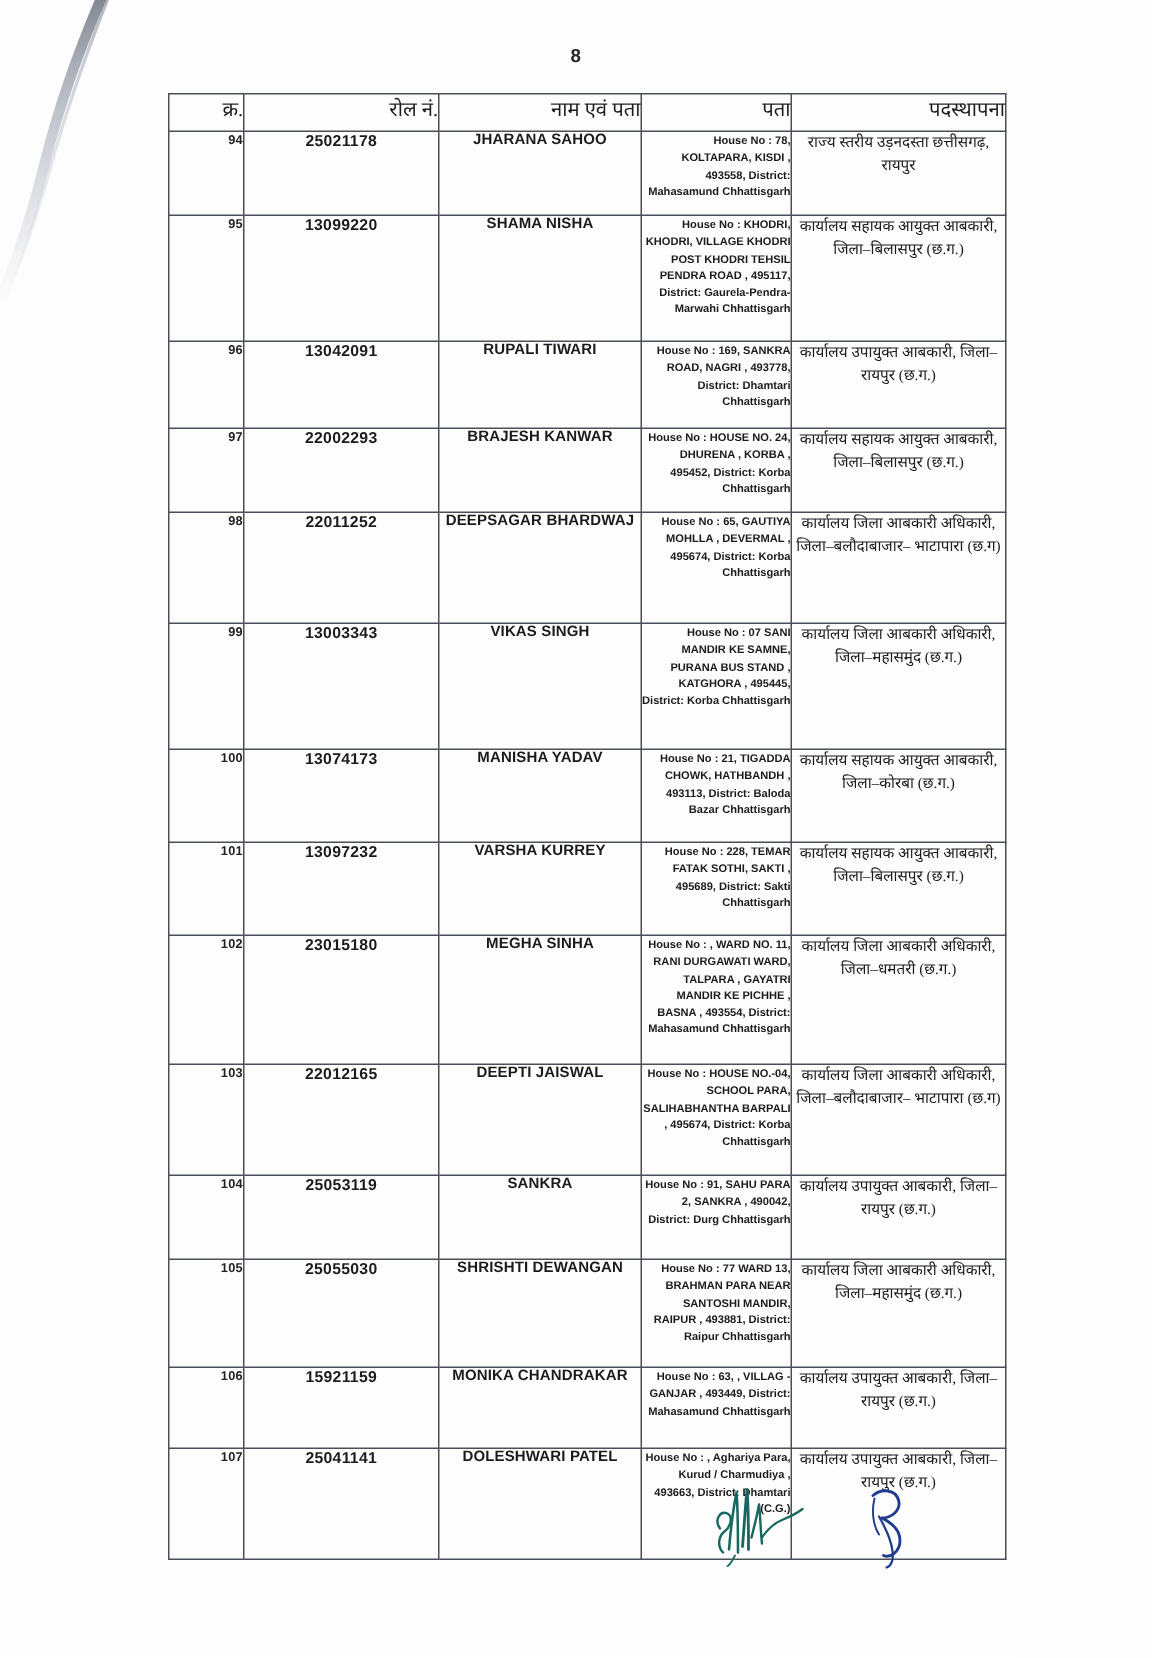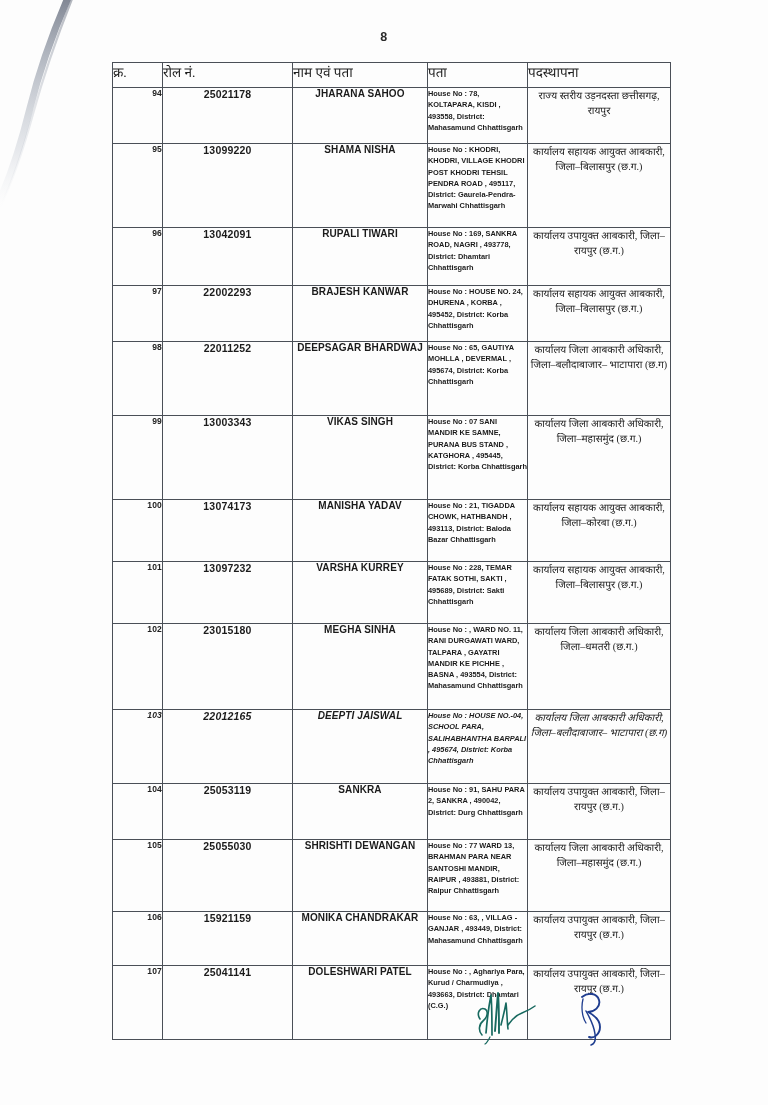--- a/index.html
+++ b/index.html
@@ -67,21 +67,21 @@
   
   col.c-sn   { width: 50px; }
   col.c-roll { width: 130px; }
   col.c-name { width: 135px; }
   col.c-addr { width: 100px; }
   col.c-post { width: 143px; }
 
   
   thead th {
     height: 24px;
-    text-align: left;
+    text-align: right;
     vertical-align: middle;
     font-size: 13.5px;
     font-weight: normal;
     font-family: "Liberation Serif", "DejaVu Serif", serif;
     color: #1d1d1d;
     padding: 1px 2px 3px 2px;
   }
 
   
   .cell-sn {
@@ -102,21 +102,21 @@
   }
   .cell-name {
     text-align: center;
     font-size: 10px;
     font-weight: bold;
     color: #1b1b1b;
     padding: 7px 3px 2px 3px;
     letter-spacing: 0.1px;
   }
   .cell-addr {
-    text-align: left;
+    text-align: right;
     font-size: 7.4px;
     font-weight: bold;
     color: #1b1b1b;
     line-height: 1.52;
     padding: 5px 3px 4px 3px;
   }
   .cell-post {
     text-align: center;
     font-size: 10.2px;
     color: #1b1b1b;
@@ -238,21 +238,21 @@
             <td class="cell-addr">House No : 228, TEMAR FATAK SOTHI, SAKTI , 495689, District: Sakti Chhattisgarh</td>
             <td class="cell-post">कार्यालय सहायक आयुक्त आबकारी, जिला–बिलासपुर (छ.ग.)</td>
           </tr>
           <tr class="r" style="height: 86px;">
             <td class="cell-sn">102</td>
             <td class="cell-roll">23015180</td>
             <td class="cell-name">MEGHA SINHA</td>
             <td class="cell-addr">House No : , WARD NO. 11, RANI DURGAWATI WARD, TALPARA , GAYATRI MANDIR KE PICHHE , BASNA , 493554, District: Mahasamund Chhattisgarh</td>
             <td class="cell-post">कार्यालय जिला आबकारी अधिकारी, जिला–धमतरी (छ.ग.)</td>
           </tr>
-          <tr class="r" style="height: 74px; font-style: italic;">
+          <tr class="r" style="height: 74px;">
             <td class="cell-sn">103</td>
             <td class="cell-roll">22012165</td>
             <td class="cell-name">DEEPTI JAISWAL</td>
             <td class="cell-addr">House No : HOUSE NO.-04, SCHOOL PARA, SALIHABHANTHA BARPALI , 495674, District: Korba Chhattisgarh</td>
             <td class="cell-post">कार्यालय जिला आबकारी अधिकारी, जिला–बलौदाबाजार– भाटापारा (छ.ग)</td>
           </tr>
           <tr class="r" style="height: 56px; padding-left: 48px;">
             <td class="cell-sn">104</td>
             <td class="cell-roll">25053119</td>
             <td class="cell-name">SANKRA</td>

